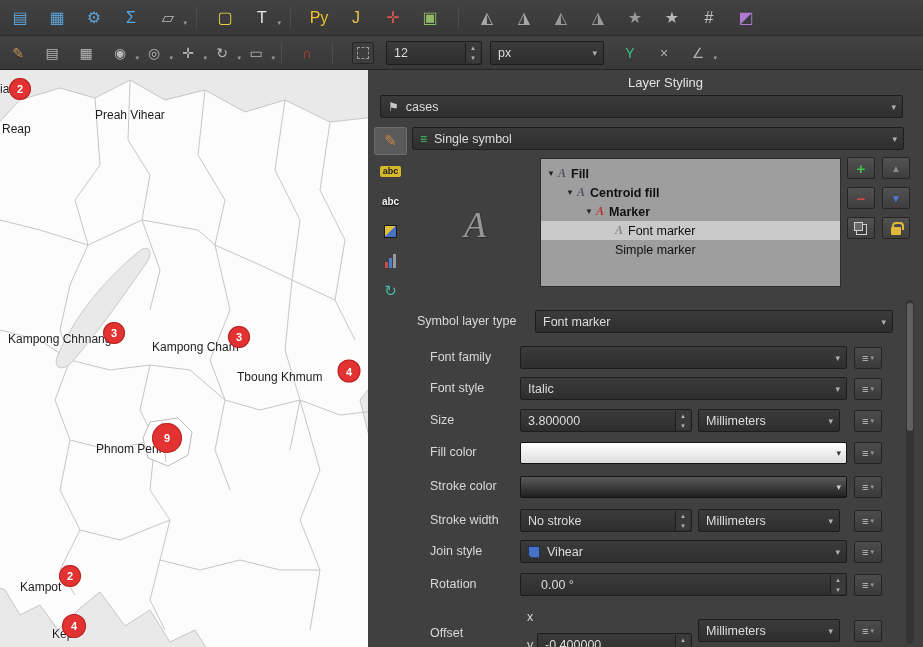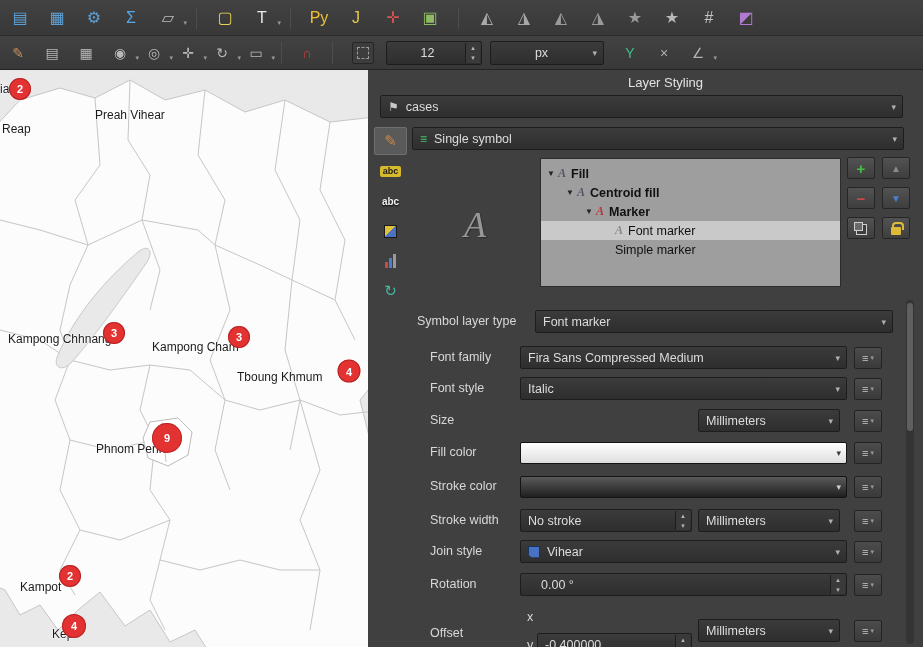--- a/index.html
+++ b/index.html
@@ -12,21 +12,21 @@
   #tb2{top:36px;height:34px;border-bottom:1px solid #242424;padding-left:6px;}
   .ticons{display:flex;align-items:center;gap:13px;}
   #tb2 .ticons{gap:10px;}
   .tbi{width:24px;height:24px;display:flex;align-items:center;justify-content:center;position:relative;border-radius:2px;}
   .tbi .gl{font-size:16px;line-height:1;}
   #tb2 .tbi .gl{font-size:14px;}
   .tbi .dd{position:absolute;right:-7px;bottom:3px;font-size:7px;color:#9a9a9a;}
   .tbsep{width:1px;height:22px;background:#2a2a2a;border-right:1px solid #4d4d4d;margin:0 3px;}
   .checkbtn{width:22px;height:22px;margin-left:16px;border:1px solid #262626;border-radius:2px;background:#3d3d3d;display:flex;align-items:center;justify-content:center;flex:0 0 auto;}
   .checkbtn i{width:12px;height:12px;border:1px dashed #9a9a9a;display:block;}
-  .rel{position:relative !important;flex:0 0 auto;justify-content:center;}
+  .rel{position:relative !important;flex:0 0 auto;}
 
   
   .combo,.spin{position:absolute;background:linear-gradient(#3b3b3b,#2e2e2e);border:1px solid #1d1d1d;border-radius:2px;height:23px;display:flex;align-items:center;padding:0 18px 0 7px;font-size:12.5px;color:#dcdcdc;white-space:nowrap;overflow:hidden;}
   .combo .arrow{position:absolute;right:6px;top:50%;transform:translateY(-50%);font-size:9px;color:#b0b0b0;}
   .spin{padding-right:20px;}
   .spinbtns{position:absolute;right:1px;top:1px;bottom:1px;width:15px;border-left:1px solid #1d1d1d;display:flex;flex-direction:column;background:#3a3a3a;}
   .spinbtns span{flex:1;display:flex;align-items:center;justify-content:center;font-size:7px;color:#b5b5b5;line-height:1;}
   .cicon{margin-right:7px;color:#c8c8c8;font-size:12px;}
   .cicon.green{color:#4ac06a;font-weight:bold;}
 
@@ -338,39 +338,45 @@
     </div>
 
   <span class="flabel" style="left:49px;top:244px;">Symbol layer type</span>
   <div class="combo" style="left:167px;top:240px;width:358px;">
     <span>Font marker</span>
     <span class="arrow">▾</span>
   </div>
 
   <span class="flabel" style="left:62px;top:280px;">Font family</span>
   <div class="combo" style="left:152px;top:276px;width:327px;">
-    <span>Fira Sans Compressed Medium</span>
     <span class="arrow">▾</span>
   </div>
   <div class="ovr" style="left:486px;top:277px;">
       <span class="bars">≡</span>
       <span class="ovrarrow">▾</span>
     </div>
 
   <span class="flabel" style="left:62px;top:311px;">Font style</span>
   <div class="combo" style="left:152px;top:307px;width:327px;">
     <span>Italic</span>
     <span class="arrow">▾</span>
   </div>
   <div class="ovr" style="left:486px;top:308px;">
       <span class="bars">≡</span>
       <span class="ovrarrow">▾</span>
     </div>
 
   <span class="flabel" style="left:62px;top:343px;">Size</span>
+  <div class="spin" style="left:152px;top:339px;width:172px;">
+    <span>3.800000</span>
+    <span class="spinbtns">
+        <span>▴</span>
+        <span>▾</span>
+      </span>
+  </div>
   <div class="combo" style="left:330px;top:339px;width:142px;">
     <span>Millimeters</span>
     <span class="arrow">▾</span>
   </div>
   <div class="ovr" style="left:486px;top:340px;">
       <span class="bars">≡</span>
       <span class="ovrarrow">▾</span>
     </div>
 
   <span class="flabel" style="left:62px;top:375px;">Fill color</span>

